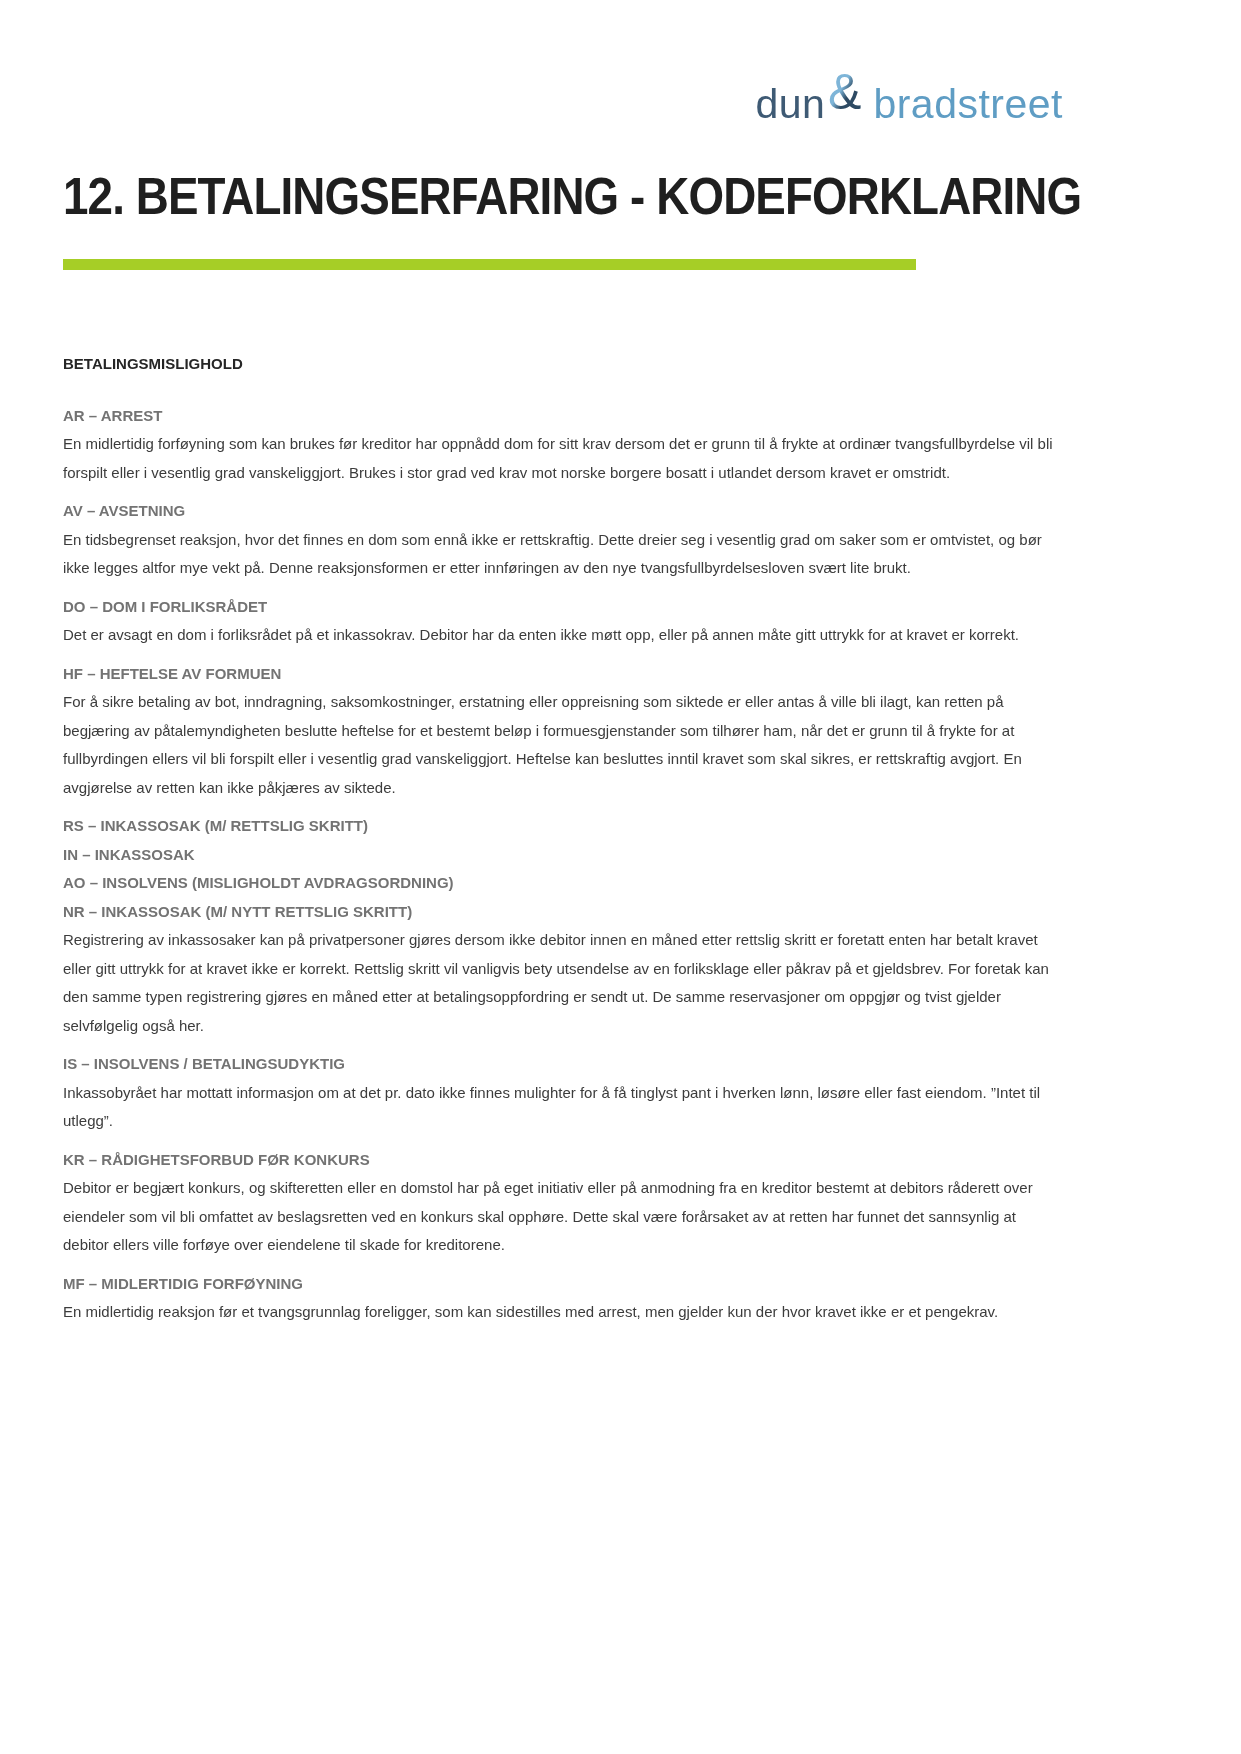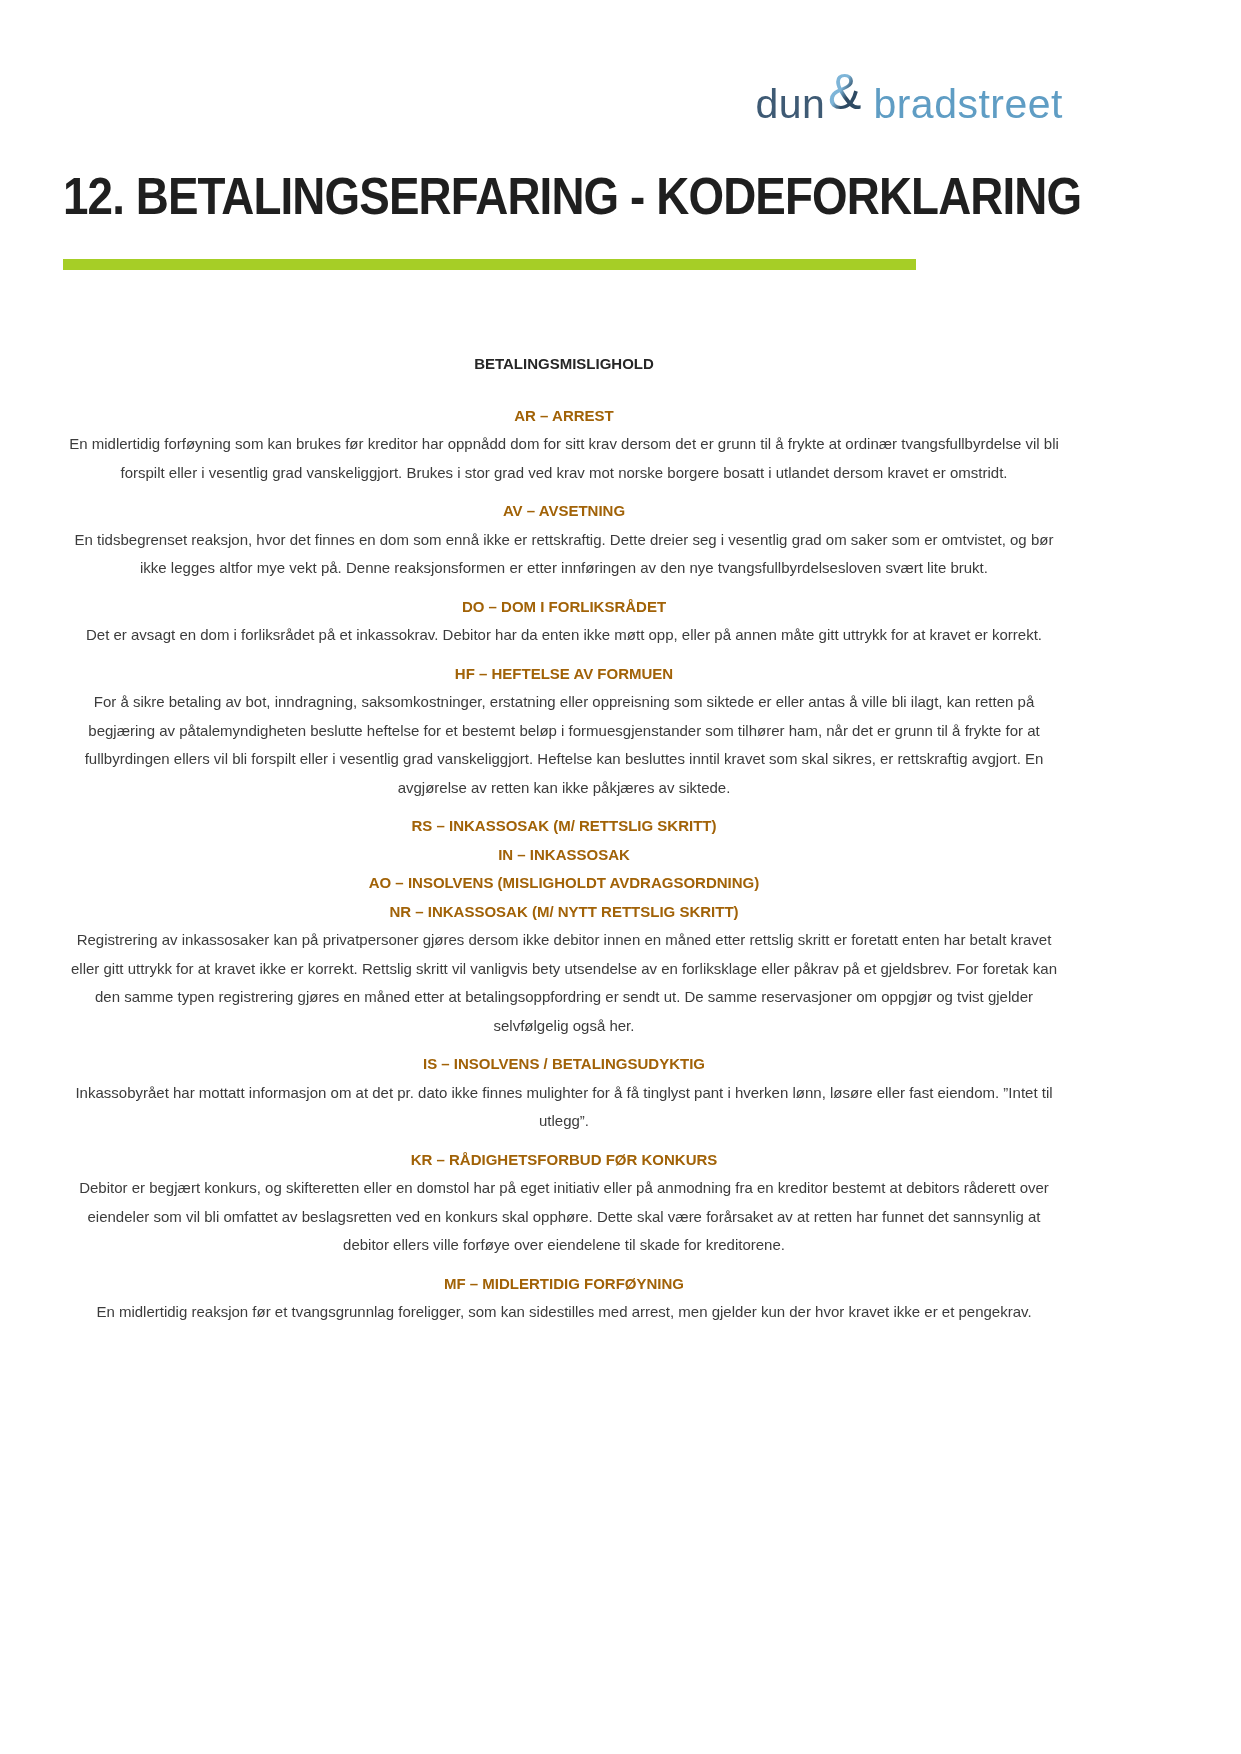--- a/index.html
+++ b/index.html
@@ -3,21 +3,20 @@
 <meta charset="utf-8">
 <style>
   html, body { margin: 0; padding: 0; background: #ffffff; }
   .page {
     position: relative;
     width: 1241px;
     height: 1613px;
     background: #ffffff;
     font-family: "Liberation Sans", sans-serif;
     overflow: hidden;
-    text-align: center;
   }
 
   
   .logo {
     position: absolute;
     top: 66px;
     right: 178px;
     display: flex;
     align-items: baseline;
     white-space: nowrap;
@@ -71,21 +70,21 @@
   }
   .cat-heading {
     font-weight: bold;
     color: #262626;
     margin: 0;
   }
   .section { margin-top: 10px; }
   .section:first-of-type { margin-top: 23px; }
   .sec-heading {
     font-weight: bold;
-    color: #a16207;
+    color: #737373;
   }
   .sec-body { margin: 0; }
 
   
   .footer {
     position: absolute;
     top: 1674px;
     right: 182px;
     font-size: 19px;
     color: #3c3c3c;

